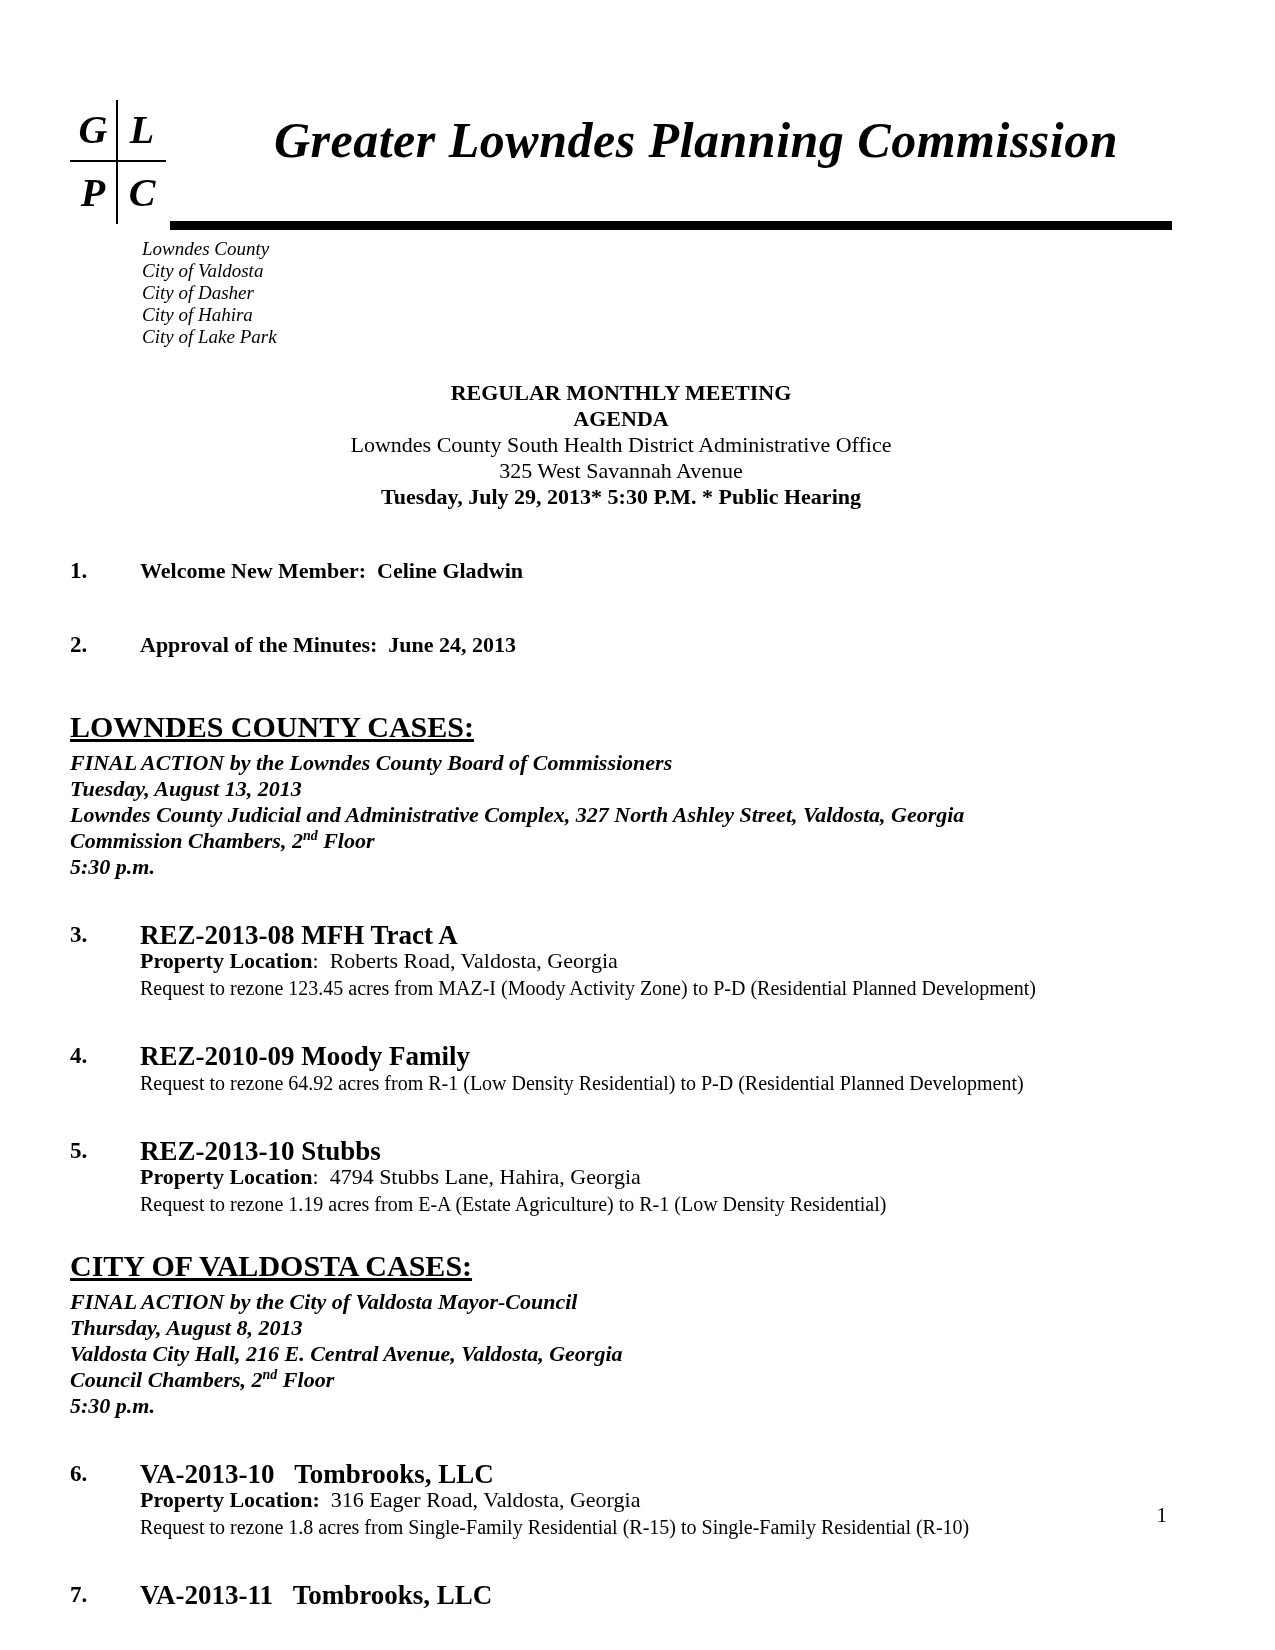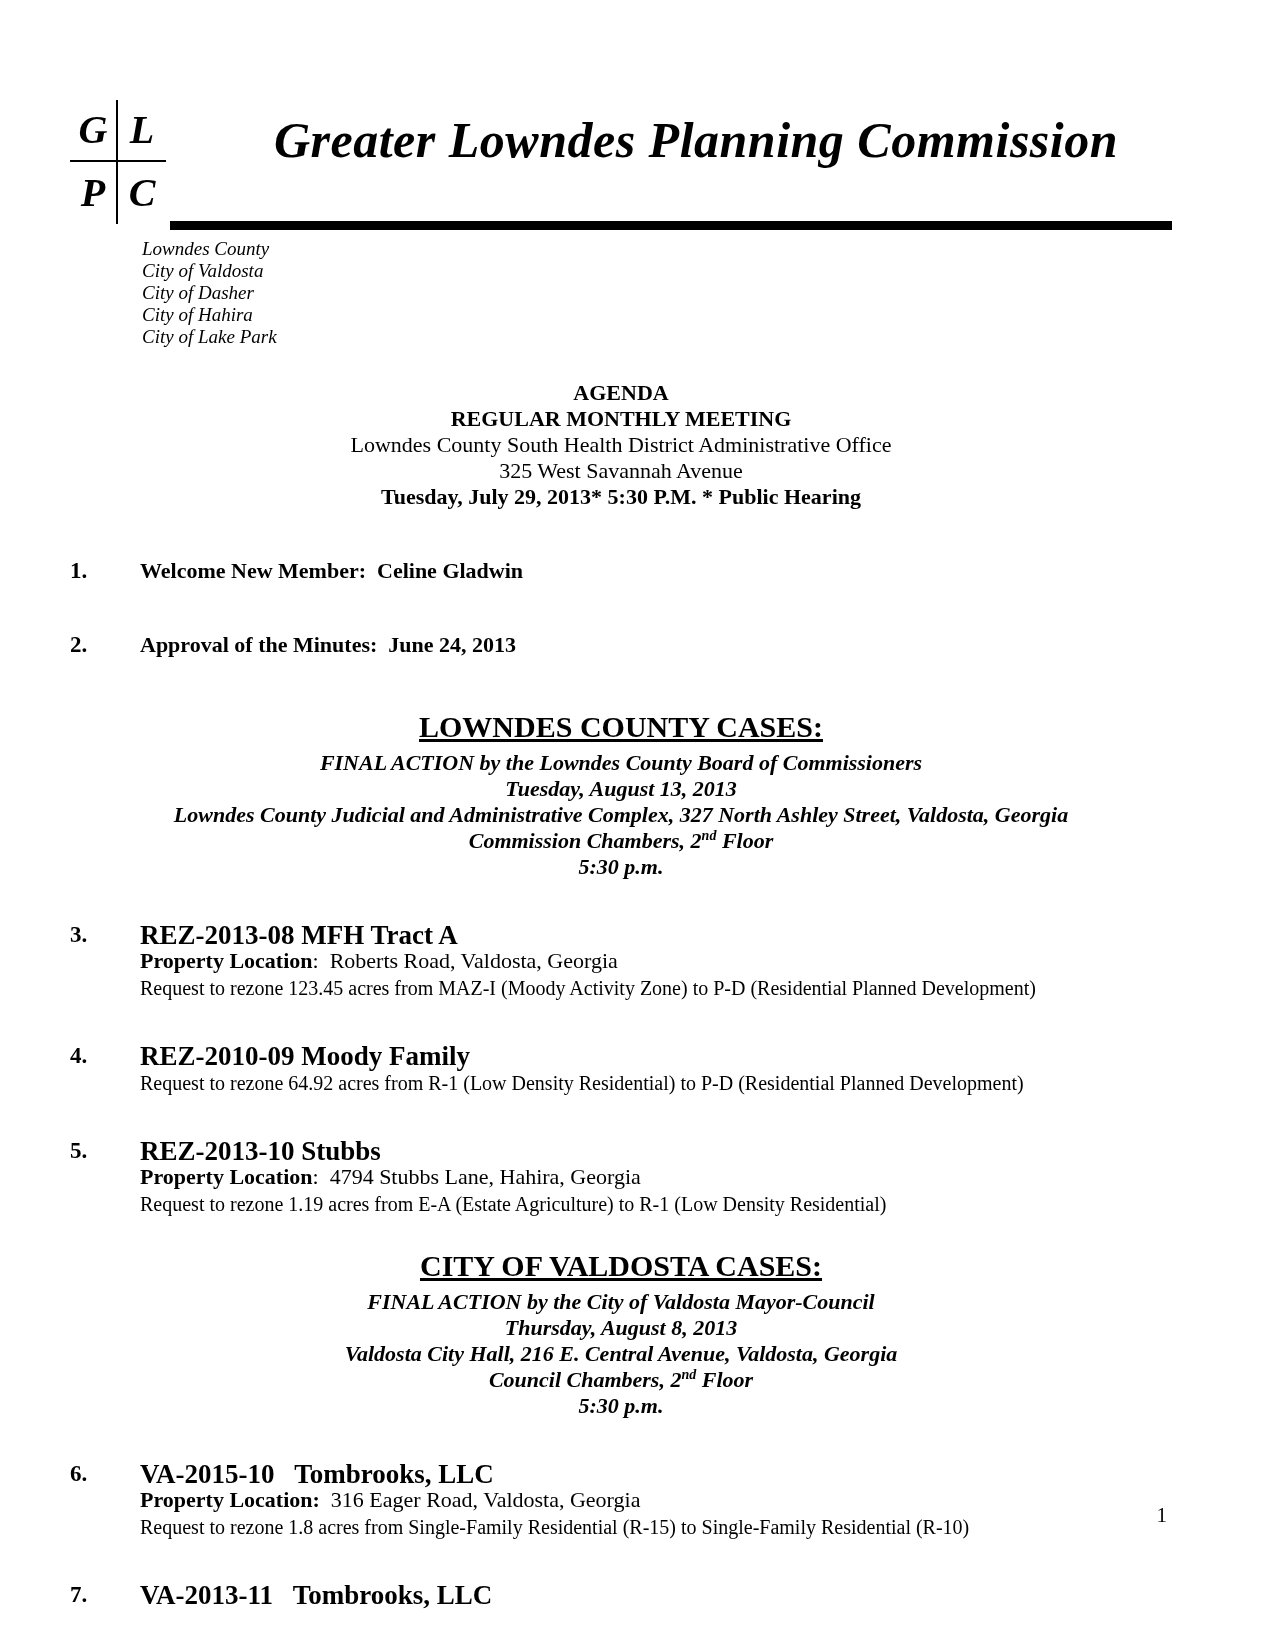--- a/index.html
+++ b/index.html
@@ -107,21 +107,21 @@
   .item-body {
     flex: 1;
     font-size: 22px;
     line-height: 26px;
   }
   .simple-item { margin-top: 48px; }
   .simple-item .item-body { font-weight: bold; }
 
   
   .section-head {
-    text-align: center;
+    text-align: left;
     margin-top: 52px;
   }
   .section-title {
     font-size: 30px;
     font-weight: bold;
     text-decoration: underline;
     margin: 0 0 6px 0;
   }
   .section-sub {
     font-size: 22px;
@@ -173,22 +173,22 @@
 
   <div class="jurisdictions">
     <span data-bind="header.jurisdictions.0">Lowndes County</span>
     <span data-bind="header.jurisdictions.1">City of Valdosta</span>
     <span data-bind="header.jurisdictions.2">City of Dasher</span>
     <span data-bind="header.jurisdictions.3">City of Hahira</span>
     <span data-bind="header.jurisdictions.4">City of Lake Park</span>
   </div>
 
   <div class="meeting">
+    <div class="b" data-bind="meeting.title">REGULAR MONTHLY MEETING</div>
     <div class="b" data-bind="meeting.subtitle">AGENDA</div>
-    <div class="b" data-bind="meeting.title">REGULAR MONTHLY MEETING</div>
     <div data-bind="meeting.venue">Lowndes County South Health District Administrative Office</div>
     <div data-bind="meeting.address">325 West Savannah Avenue</div>
     <div class="b" data-bind="meeting.datetime">Tuesday, July 29, 2013* 5:30 P.M. * Public Hearing</div>
   </div>
 
 
   <div class="item simple-item">
     <div class="item-num" data-bind="preliminary_items.0.num">1.</div>
     <div class="item-body" data-bind="preliminary_items.0.text">Welcome New Member:  Celine Gladwin</div>
   </div>
@@ -238,21 +238,21 @@
     <div class="section-sub" data-bind="sections.valdosta.line1">FINAL ACTION by the City of Valdosta Mayor-Council</div>
     <div class="section-sub" data-bind="sections.valdosta.line2">Thursday, August 8, 2013</div>
     <div class="section-sub" data-bind="sections.valdosta.line3">Valdosta City Hall, 216 E. Central Avenue, Valdosta, Georgia</div>
     <div class="section-sub"><span data-bind="sections.valdosta.chambers_pre">Council Chambers, 2</span><sup data-bind="sections.valdosta.chambers_sup">nd</sup><span data-bind="sections.valdosta.chambers_post"> Floor</span></div>
     <div class="section-sub" data-bind="sections.valdosta.time">5:30 p.m.</div>
   </div>
 
   <div class="item case-item">
     <div class="item-num" data-bind="sections.valdosta.cases.0.num">6.</div>
     <div class="item-body">
-      <div class="case-title" data-bind="sections.valdosta.cases.0.title">VA-2015-10   Tombrooks, LLC</div>
+      <div class="case-title" data-bind="sections.valdosta.cases.0.title">VA-2013-10   Tombrooks, LLC</div>
       <div class="case-loc"><span class="b" data-bind="sections.valdosta.cases.0.loc_label">Property Location:</span><span data-bind="sections.valdosta.cases.0.loc_rest">  316 Eager Road, Valdosta, Georgia</span></div>
       <div class="case-req" data-bind="sections.valdosta.cases.0.request">Request to rezone 1.8 acres from Single-Family Residential (R-15) to Single-Family Residential (R-10)</div>
     </div>
   </div>
 
   <div class="item case-item">
     <div class="item-num" data-bind="sections.valdosta.cases.1.num">7.</div>
     <div class="item-body">
       <div class="case-title" data-bind="sections.valdosta.cases.1.title">VA-2013-11   Tombrooks, LLC</div>
 

